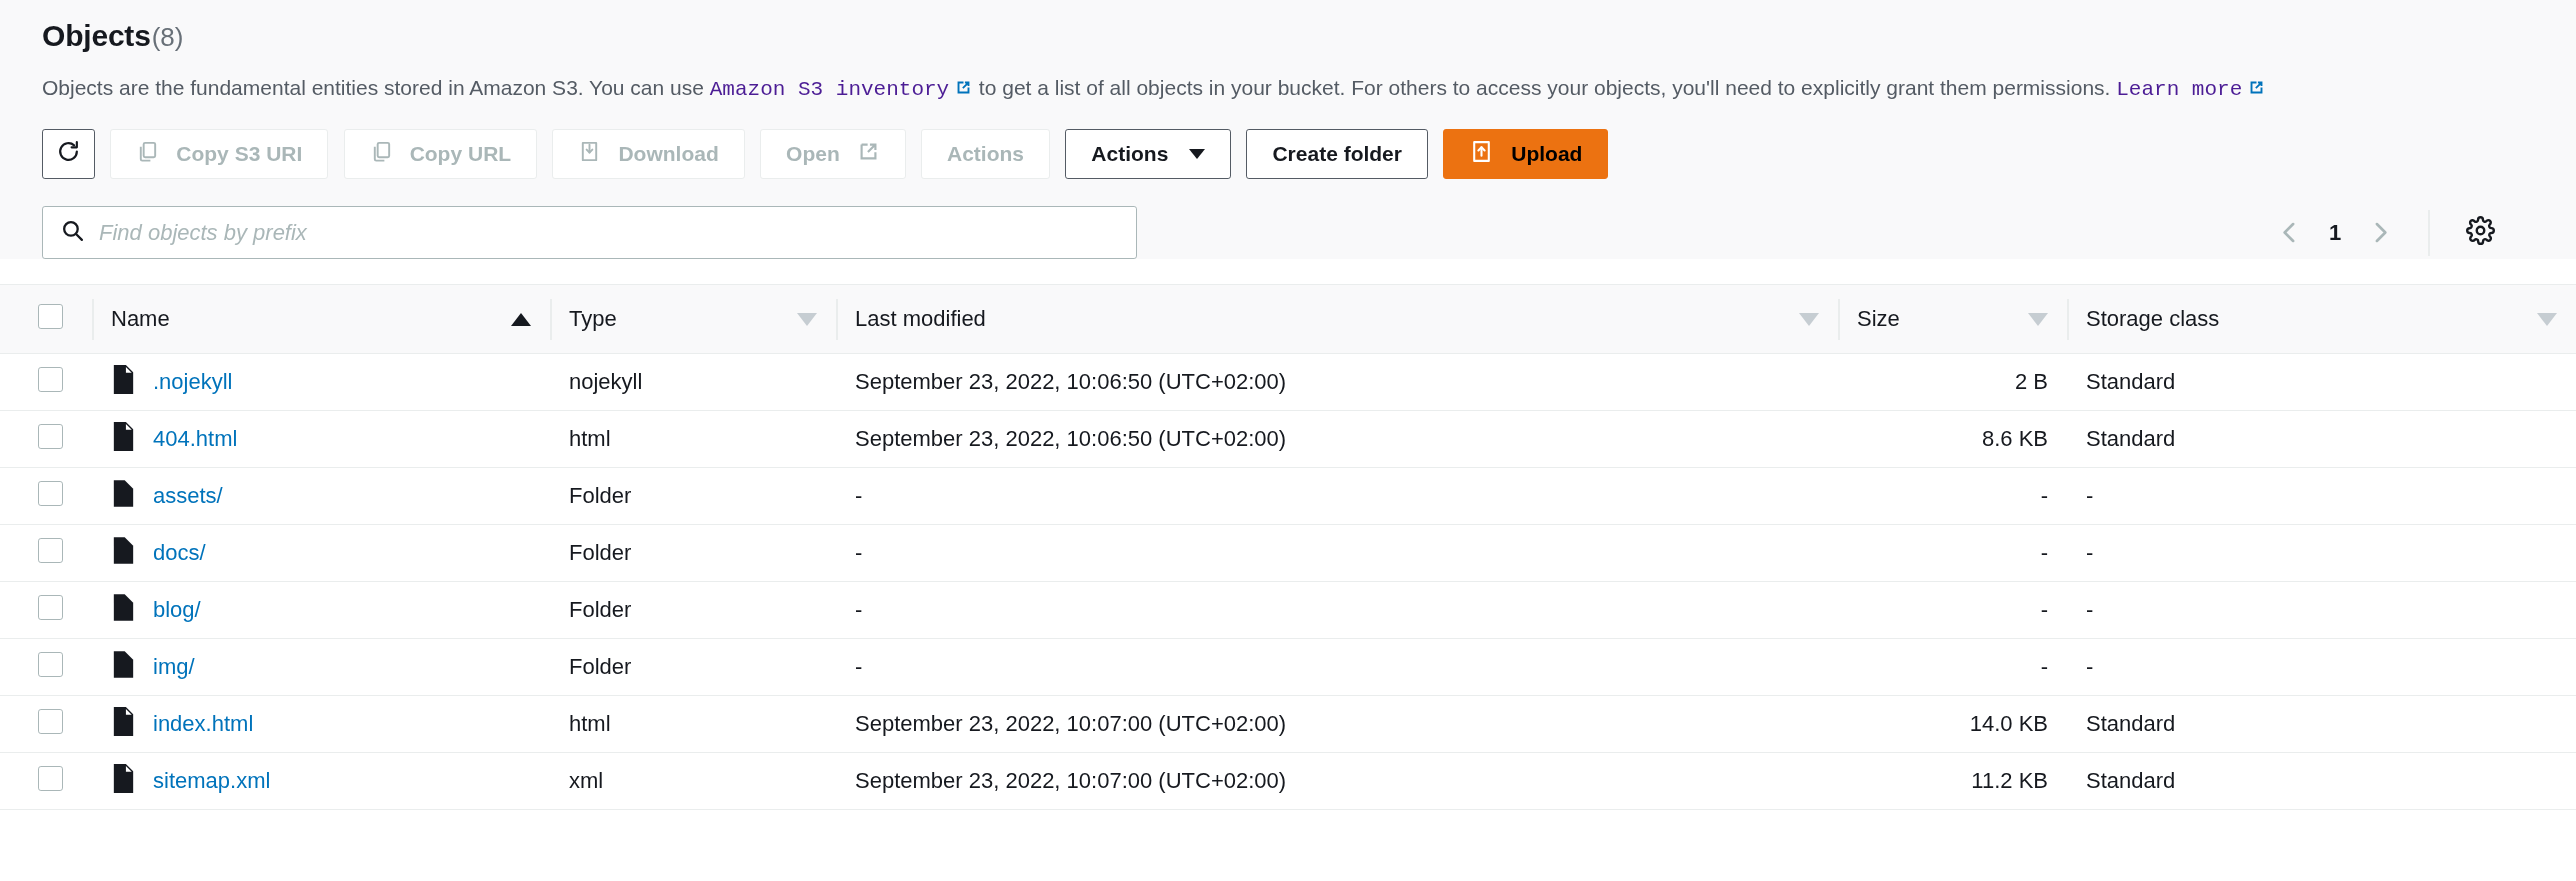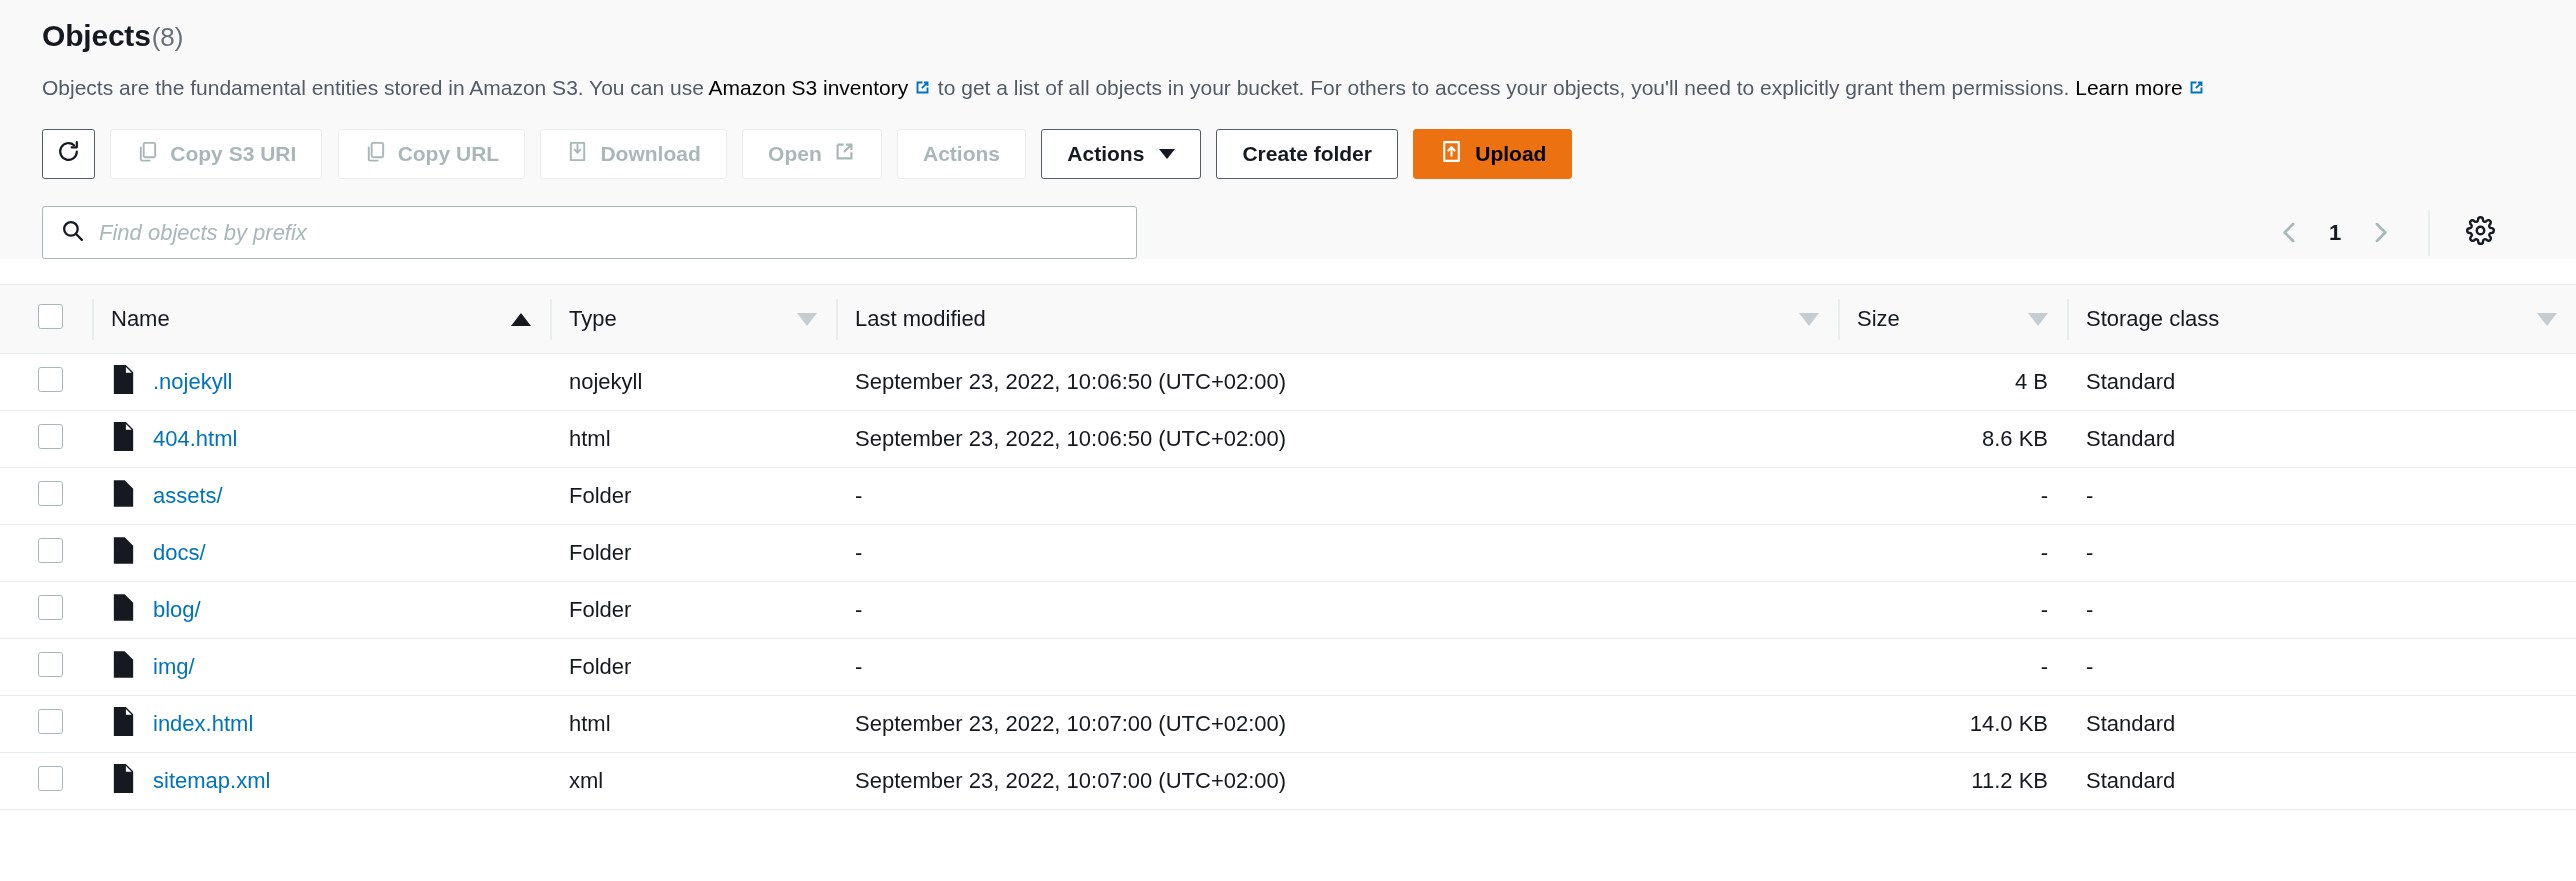--- a/index.html
+++ b/index.html
@@ -38,43 +38,44 @@
     color: #687078;
   }
   .description {
     font-size: 21px;
     color: #545b64;
     line-height: 1.35;
     margin-bottom: 25px;
     white-space: nowrap;
   }
   .link {
-    color: #000000;
+    color: #4c1d95;
     text-decoration: none;
     cursor: pointer;
+    font-family: Liberation Mono, monospace;
   }
   .ext-icon {
     display: inline-block;
     vertical-align: -1.9px;
     margin-left: 4.8px;
   }
   
   .toolbar {
     display: flex;
     align-items: center;
     gap: 15.3px;
     margin-bottom: 27px;
   }
   .btn {
     height: 50px;
     border-radius: 2.9px;
     display: inline-flex;
     align-items: center;
     justify-content: center;
-    gap: 11px;
+    gap: 17px;
     padding: 0 25px;
     font-size: 21px;
     font-weight: bold;
     background: #ffffff;
     cursor: pointer;
     white-space: nowrap;
   }
   .btn-normal {
     border: 1.9px solid #545b64;
     color: #16191f;
@@ -418,21 +419,21 @@
           <td class="col-name">
             <span class="name-cell">
               <span><svg width="25" height="29" viewBox="0 0 20 24" fill="#16191f">
                   <path d="M2 0h10l6 6v18H2V0zm10 1.6V6.4h4.8L12 1.6z"></path>
                 </svg></span>
               <a class="name-link">.nojekyll</a>
             </span>
           </td>
           <td class="col-type">nojekyll</td>
           <td class="col-mod">September 23, 2022, 10:06:50 (UTC+02:00)</td>
-          <td class="col-size numeric">4 B</td>
+          <td class="col-size numeric">2 B</td>
           <td class="col-class">Standard</td>
         </tr>
         <tr>
           <td class="col-chk"><span class="chk"></span></td>
           <td class="col-name">
             <span class="name-cell">
               <span><svg width="25" height="29" viewBox="0 0 20 24" fill="#16191f">
                   <path d="M2 0h10l6 6v18H2V0zm10 1.6V6.4h4.8L12 1.6z"></path>
                 </svg></span>
               <a class="name-link">404.html</a>

